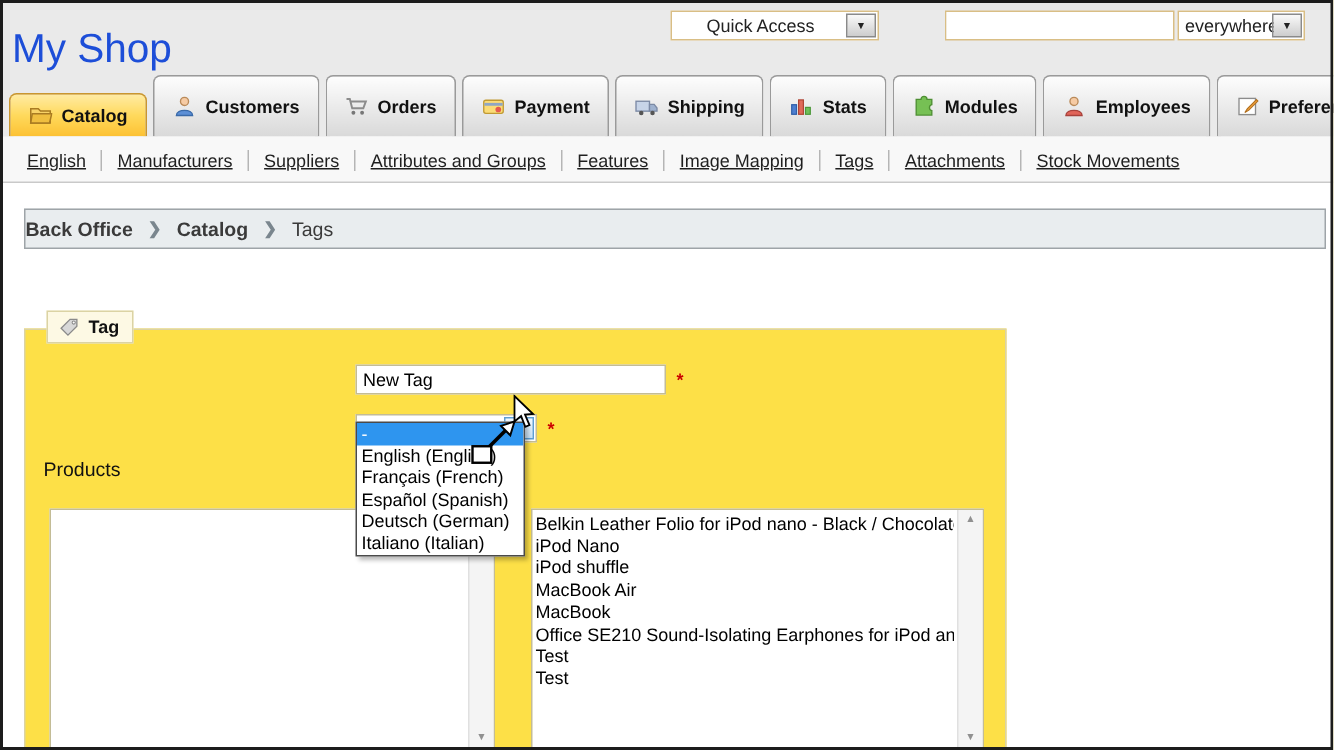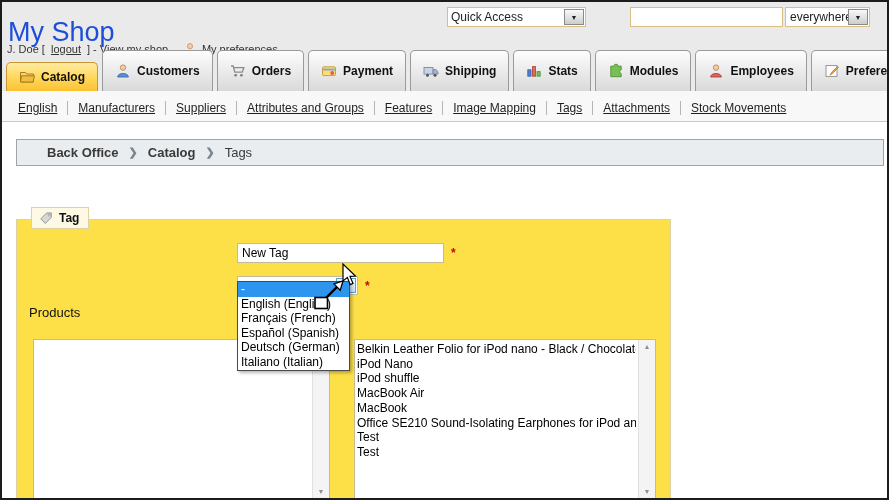--- a/index.html
+++ b/index.html
@@ -12,21 +12,21 @@
   .frame { position: absolute; inset: 0; border: 2px solid #1C1C1C; pointer-events: none; z-index: 99; }
 
   
   .header { position: absolute; top: 0; left: 0; right: 0; height: 62px; background: #EAEAEA; }
   .shop-title { position: absolute; left: 8px; top: 17px; font-size: 27px; color: #1d4ed8; }
   .user-line { position: absolute; left: 7px; top: 42px; font-size: 11px; color: #333; display: flex; align-items: center; gap: 3px; white-space: pre; }
   .user-line a { color: #333; text-decoration: underline; cursor: pointer; }
   .mini-person { width: 14px; height: 14px; margin: 0 2px; }
 
   .xp-box { position: absolute; height: 20px; background: #fff; border: 1px solid #D9BE85; font-size: 12px; color: #222; }
-  .xp-select .val { position: absolute; left: 3px; top: 2px; line-height: 15px; white-space: nowrap; overflow: hidden; }
+  .xp-select .val { position: absolute; left: 23px; top: 2px; line-height: 15px; white-space: nowrap; overflow: hidden; }
   .xp-btn {
     position: absolute; right: 1px; top: 1px; bottom: 1px; width: 20px;
     background: linear-gradient(#F9F9F9, #CDCDCD); border: 1px solid #8A8A8A;
     display: flex; align-items: center; justify-content: center;
     font-size: 7px; color: #222; cursor: pointer;
   }
   #quick-access { left: 447px; top: 7px; width: 139px; }
   #search-box { left: 630px; top: 7px; width: 153px; }
   #search-box input { width: 100%; height: 100%; border: none; outline: none; font-size: 12px; padding: 2px 4px; font-family: inherit; }
   #scope-select { left: 785px; top: 7px; width: 85px; }
@@ -49,21 +49,21 @@
   .subnav { position: absolute; left: 0; right: 0; top: 91px; height: 31px; background: #F8F8F8; border-bottom: 1px solid #C9C9C9; padding: 7px 0 0 8px; white-space: nowrap; }
   .subnav span { display: inline-block; font-size: 12px; color: #1F1F1F; text-decoration: underline; padding: 0 10px; border-right: 1px solid #B5B5B5; cursor: pointer; }
   .subnav span:last-child { border-right: none; }
 
   
   .content { position: absolute; left: 0; right: 0; top: 122px; bottom: 0; background: #fff; }
 
   .breadcrumb {
     position: absolute; left: 16px; top: 139px; width: 868px; height: 27px;
     background: #E9EDEF; border: 1px solid #9EA4A8;
-    display: flex; align-items: center; padding-left: 30px; font-size: 13px; color: #3A3A3A;
+    display: flex; align-items: center; padding-left: 0; font-size: 13px; color: #3A3A3A;
   }
   .breadcrumb .crumb { font-weight: bold; cursor: pointer; }
   .breadcrumb .crumb.last { font-weight: normal; cursor: default; }
   .breadcrumb .sep { color: #7A868E; font-size: 11px; margin: 0 10px; font-weight: bold; }
 
   
   .tag-fieldset {
     position: absolute; left: 16px; top: 203px; width: 655px; height: 342px;
     background: #fde047; border: 1px solid #DBD3A4; margin-top: 16px;
   }
@@ -168,23 +168,20 @@
       <circle cx="8" cy="4.8" r="3" fill="#F6CBA4" stroke="#C08A5A" stroke-width="0.8"></circle>
       <path d="M2.4 14.6 c0 -4.8 11.2 -4.8 11.2 0 Z" fill="#E98A8A" stroke="#B85F5F" stroke-width="0.8"></path>
     </symbol>
   </defs>
 </svg>
 
 <div id="root">
 
   <div class="header">
     <div class="shop-title">My Shop</div>
-    <div class="user-line"><span>J. Doe [ </span><a>logout</a><span> ] - View my shop - </span><svg class="mini-person">
-          <use href="#svg-person-icon"></use>
-        </svg><span>My preferences</span></div>
 
     <div id="quick-access" class="xp-box xp-select">
       <span class="val">Quick Access</span>
       <span class="xp-btn">▼</span>
     </div>
 
     <div id="search-box" class="xp-box">
       <input value="" style="">
     </div>
 

